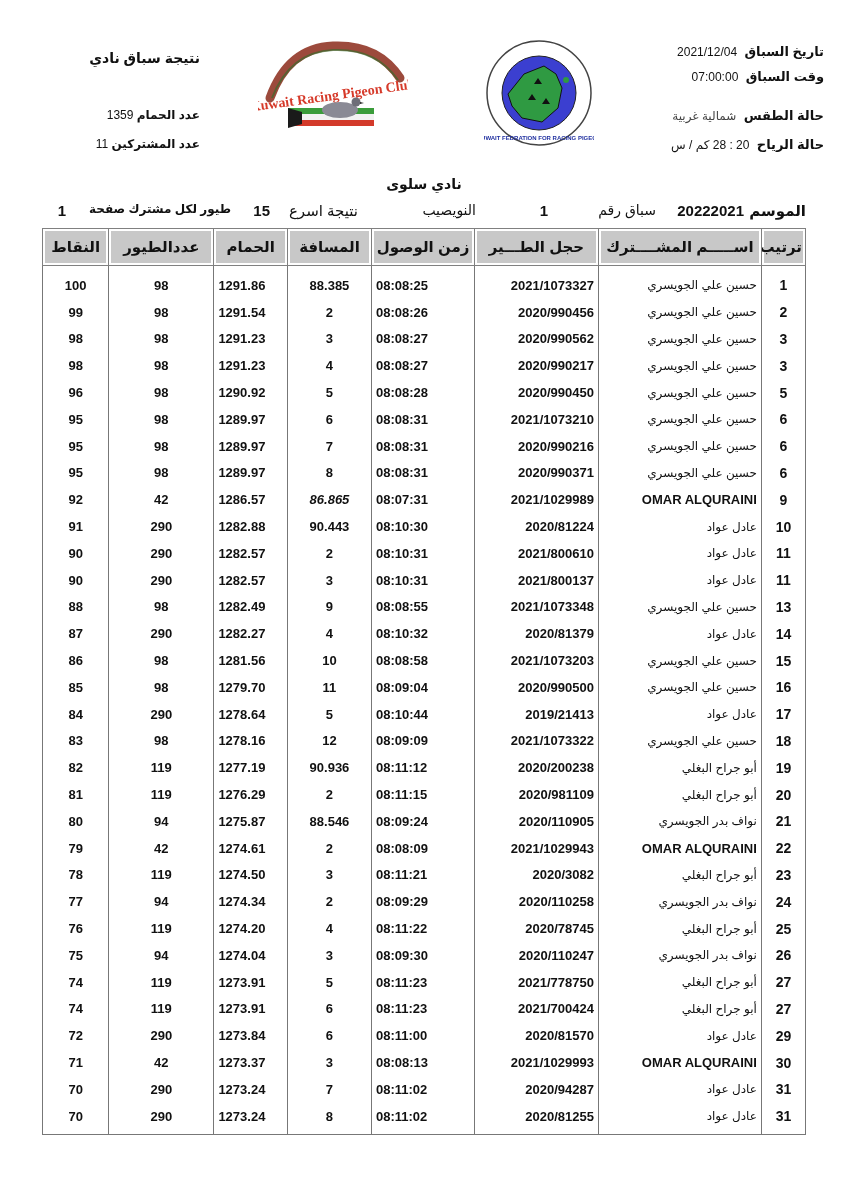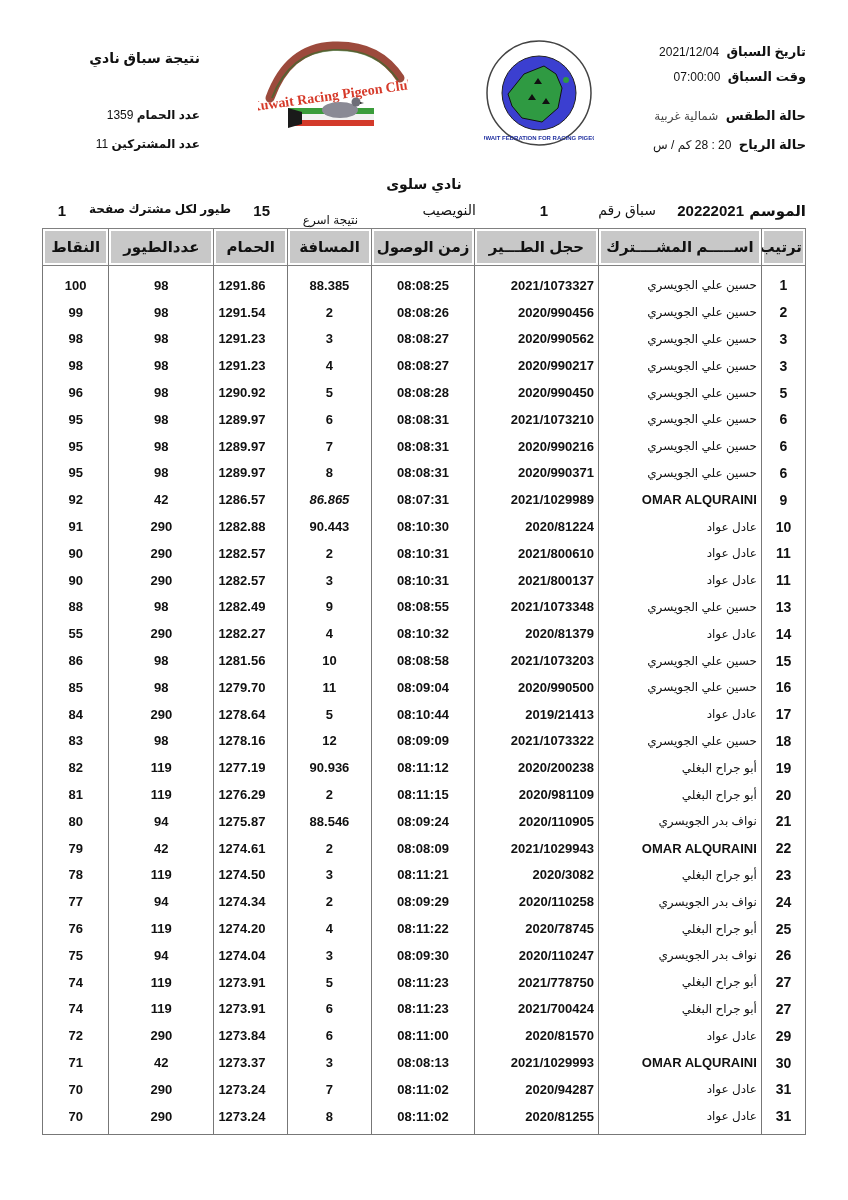--- a/index.html
+++ b/index.html
@@ -1,19 +1,19 @@
 <!DOCTYPE html>
 <html><head>
   <meta charset="utf-8">
   <style>
     html, body { margin: 0; padding: 0; background: #ffffff; }
     body { width: 848px; height: 1200px; position: relative; font-family: "Liberation Sans", "DejaVu Sans", sans-serif; color: #111; overflow: hidden; }
     .abs { position: absolute; }
     .rtl { direction: rtl; }
-    .hdr-right { right: 42px; text-align: right; font-size: 12px; white-space: nowrap; }
+    .hdr-right { right: 24px; text-align: right; font-size: 12px; white-space: nowrap; }
     .hdr-right b { font-weight: bold; font-size: 13px; }
     .hdr-right .val { font-weight: normal; margin-right: 4px; }
     .hdr-left { text-align: right; font-size: 12px; white-space: nowrap; }
     .muted { color: #444; }
     .title-main { font-weight: bold; font-size: 14px; }
 
     
     .logo-club { left: 258px; top: 38px; width: 150px; height: 100px; }
     .logo-fed { left: 484px; top: 38px; width: 110px; height: 110px; }
 
@@ -25,21 +25,21 @@
     table.res { position: absolute; left: 42px; top: 228px; width: 764px; border-collapse: collapse; direction: rtl; table-layout: fixed; }
     table.res th { background: #c8c8c8; font-size: 15px; font-weight: bold; height: 36px; border: 1px solid #808080; box-shadow: inset 0 0 0 2px #fff; padding: 0 3px; white-space: nowrap; overflow: hidden; }
     table.res td { font-size: 13px; font-weight: bold; height: 26.8px; padding: 0 4px; border-left: 1px solid #777; border-right: 1px solid #777; white-space: nowrap; overflow: hidden; }
     table.res tbody tr:first-child td { padding-top: 6px; }
     table.res tbody tr:last-child td { border-bottom: 1px solid #777; padding-bottom: 4px; }
     table.res tbody { border-top: 1px solid #777; }
     .c-rank { text-align: center; font-size: 14px !important; }
     .c-name { text-align: right; font-weight: normal !important; font-size: 12px !important; }
     .c-name.latin { font-weight: bold !important; font-size: 13px !important; }
     .c-ring { text-align: right; }
-    .c-time { text-align: center; }
+    .c-time { text-align: left; }
     .c-dist { text-align: center; }
     .c-speed { text-align: left; }
     .c-birds { text-align: center; }
     .c-pts { text-align: center; }
   </style>
 </head>
 <body>
 
 <div class="abs hdr-right rtl" style="top:44px;">
   <b>تاريخ السباق</b>
@@ -95,21 +95,21 @@
 </div>
 
 <div class="abs club-name rtl">نادي سلوى</div>
 
 <div class="abs info-row rtl">
   <span style="right:0; font-weight:bold; font-size:15px;">الموسم</span>
   <span style="right:62px; font-weight:bold; font-size:15px;">20222021</span>
   <span style="right:150px;">سباق رقم</span>
   <span style="right:258px; font-weight:bold; font-size:15px;">1</span>
   <span style="right:330px;">النويصيب</span>
-  <span style="right:448px; font-size:12px;margin-top:11px;">نتيجة اسرع</span>
+  <span style="right:448px; font-size:15px;">نتيجة اسرع</span>
   <span style="right:536px; font-weight:bold; font-size:15px;">15</span>
   <span style="right:575px; font-size:12px; font-weight:bold;">طيور لكل مشترك صفحة</span>
   <span style="right:740px; font-weight:bold; font-size:15px;">1</span>
 </div>
 
 <table class="res">
   <colgroup>
     <col style="width:42px">
     <col style="width:155px">
     <col style="width:118px">
@@ -263,21 +263,21 @@
         <td class="c-pts" style="direction: ltr;">88</td>
       </tr>
       <tr>
         <td class="c-rank" style="direction: ltr;">14</td>
         <td class="c-name">عادل عواد</td>
         <td class="c-ring" style="direction: ltr;">2020/81379</td>
         <td class="c-time" style="direction: ltr;">08:10:32</td>
         <td class="c-dist" style="direction: ltr;">4</td>
         <td class="c-speed" style="direction: ltr;">1282.27</td>
         <td class="c-birds" style="direction: ltr;">290</td>
-        <td class="c-pts" style="direction: ltr;">55</td>
+        <td class="c-pts" style="direction: ltr;">87</td>
       </tr>
       <tr>
         <td class="c-rank" style="direction: ltr;">15</td>
         <td class="c-name">حسين علي الجويسري</td>
         <td class="c-ring" style="direction: ltr;">2021/1073203</td>
         <td class="c-time" style="direction: ltr;">08:08:58</td>
         <td class="c-dist" style="direction: ltr;">10</td>
         <td class="c-speed" style="direction: ltr;">1281.56</td>
         <td class="c-birds" style="direction: ltr;">98</td>
         <td class="c-pts" style="direction: ltr;">86</td>

